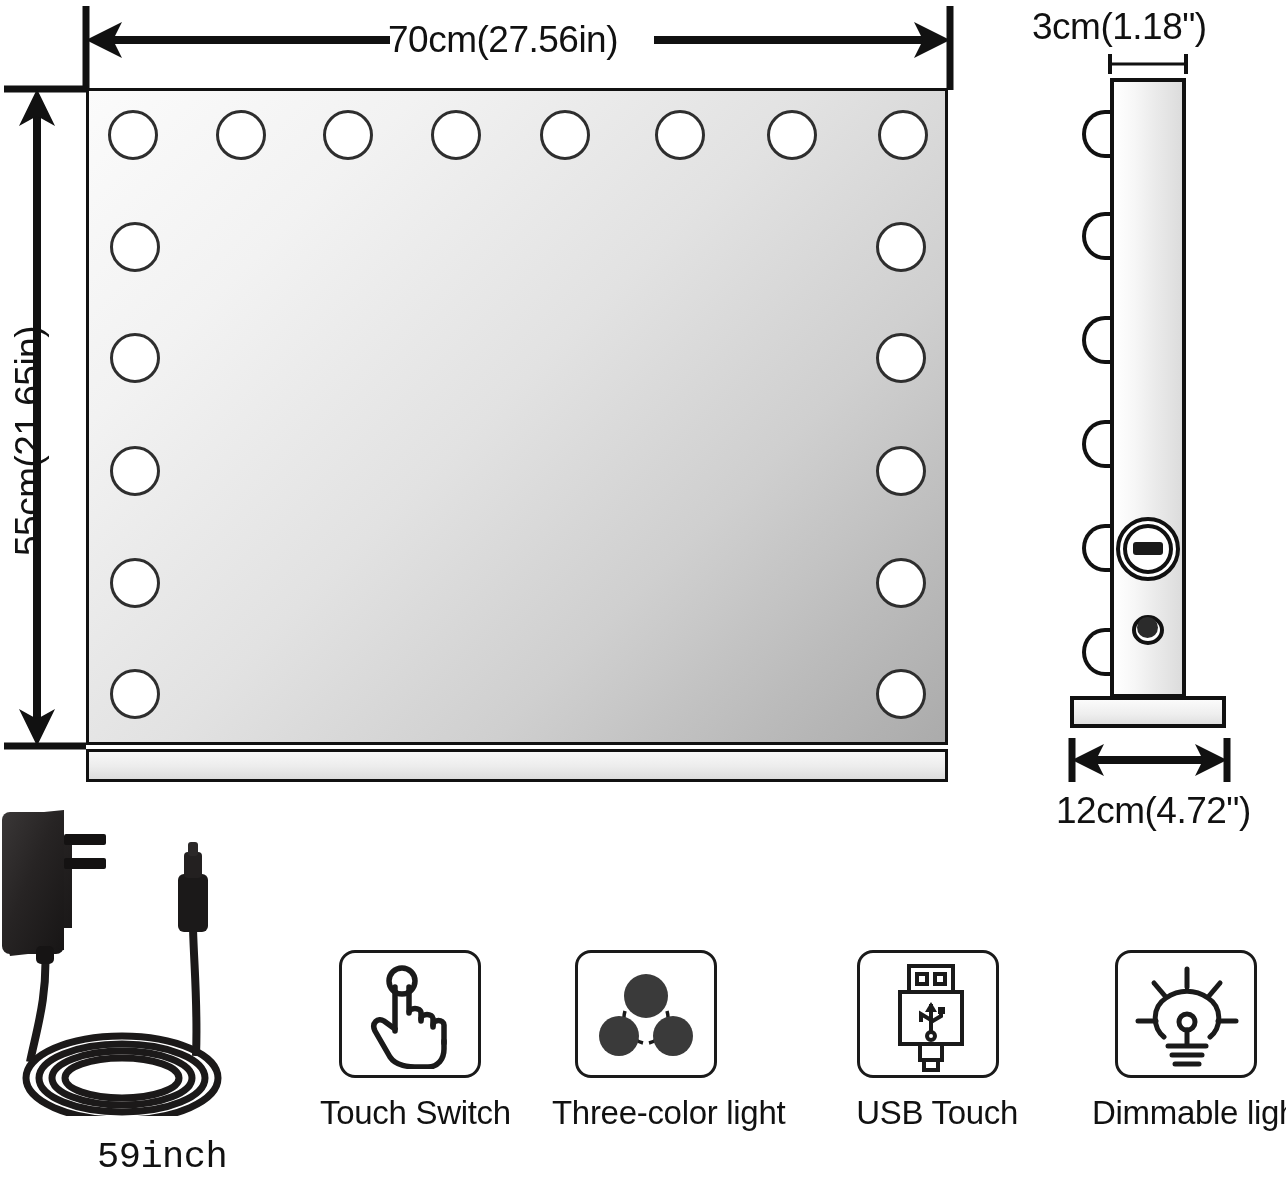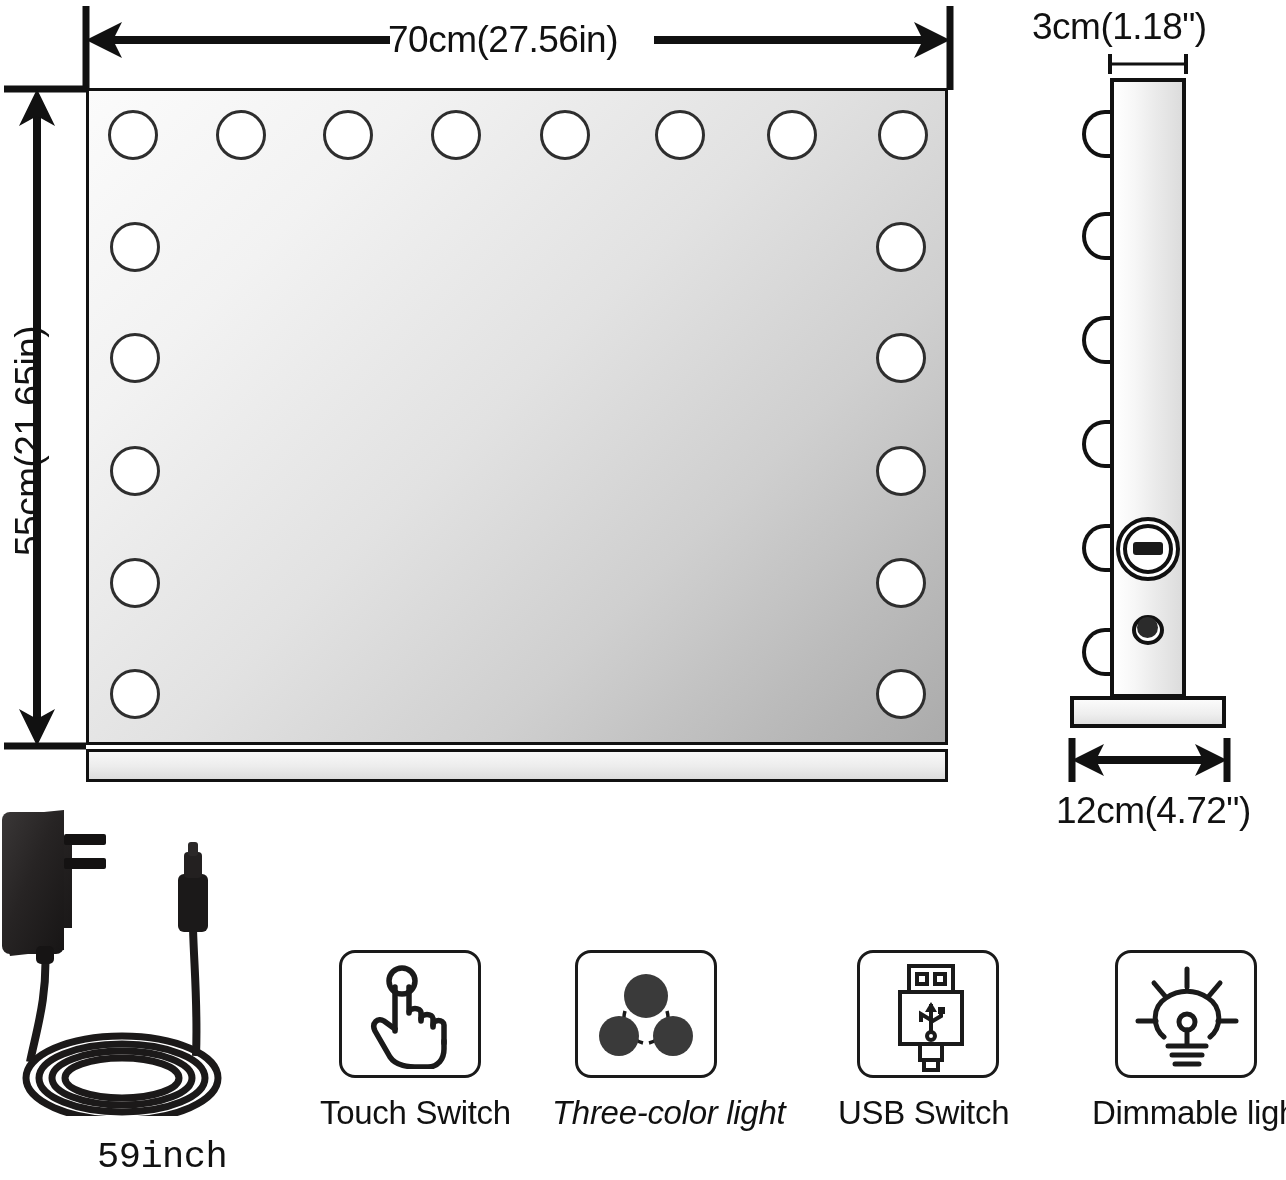--- a/index.html
+++ b/index.html
@@ -75,32 +75,32 @@
   }
   #side-port-inner{
     left:1137px;top:617px;width:21px;height:21px;border-radius:50%;
     background:#2b2b2b;z-index:4;
   }
 
   
   #adapter{left:0px;top:806px;width:300px;height:310px;}
 
   
-  .feature{position:absolute;top:950px;width:180px;text-align:left;}
+  .feature{position:absolute;top:950px;width:180px;text-align:right;}
   .feature .box{
     width:142px;height:128px;margin:0 auto;
     border:3px solid #1a1a1a;border-radius:16px;
     background:#ffffff;position:relative;box-sizing:border-box;
   }
   .feature .cap{
     margin-top:16px;font-size:33px;color:#111;white-space:nowrap;
     font-family:"Liberation Sans", sans-serif;letter-spacing:-0.3px;
   }
   #feature-0{left:320px;}
-  #feature-1{left:556px;font-style:italic;}
+  #feature-1{left:556px;}
   #feature-2{left:838px;}
   #feature-3{left:1096px;}
   #feature-1 .cap{margin-left:-4px;}
   #feature-3 .cap{margin-left:-4px;}
 
   svg{display:block;}
 </style>
 </head>
 <body>
 
@@ -274,21 +274,21 @@
 
           <path d="M33,40 L33,70"></path>
           <path d="M33,38 L27,48 L39,48 Z" fill="#1a1a1a" stroke="none"></path>
           <path d="M33,56 L23,50 L23,58"></path>
           <path d="M33,58 L43,52 L43,46"></path>
           <circle cx="33" cy="72" r="4"></circle>
           <rect x="40" y="43" width="7" height="7" fill="#1a1a1a" stroke="none"></rect>
         </g>
       </svg>
     </div>
-    <div class="cap">USB Switch</div>
+    <div class="cap">USB Touch</div>
   </div>
 
   <div class="feature" id="feature-3">
     <div class="box">
       <svg style="position:absolute;left:14px;top:12px;" width="110" height="104" viewBox="0 0 110 104">
         <g fill="none" stroke="#1a1a1a" stroke-width="5" stroke-linecap="round">
 
           <path d="M55,4 L55,22"></path>
           <path d="M22,18 L33,31"></path>
           <path d="M88,18 L77,31"></path>

